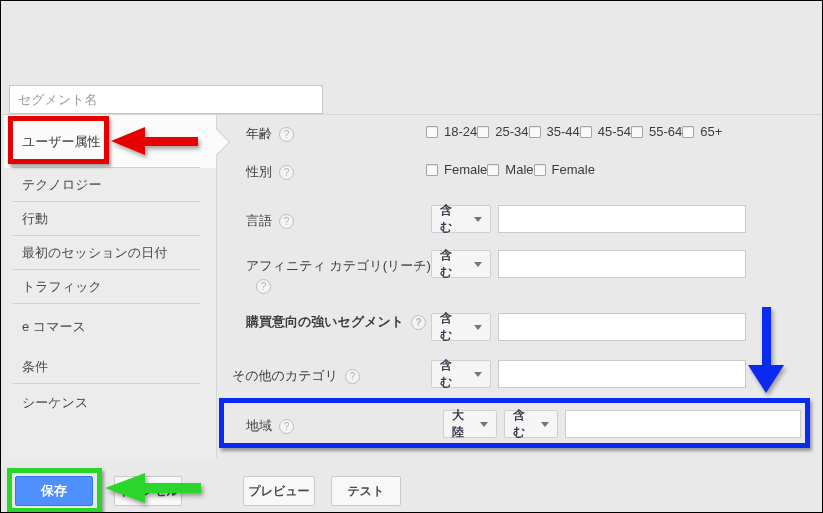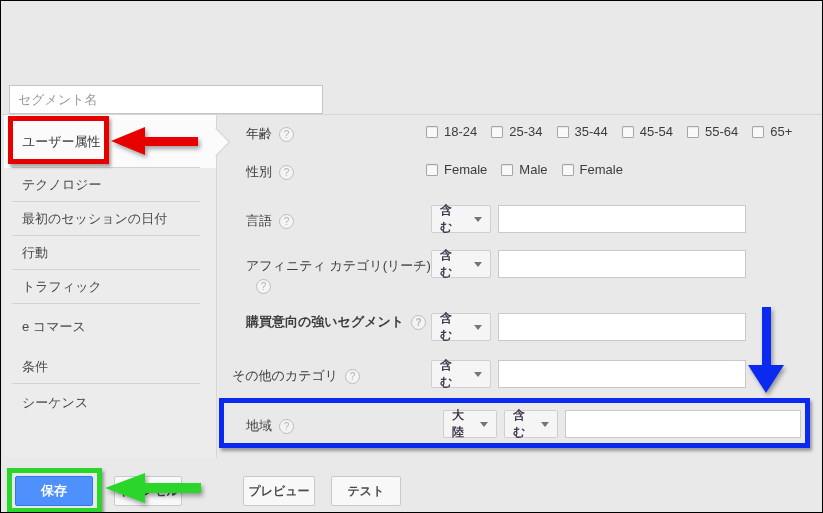--- a/index.html
+++ b/index.html
@@ -32,21 +32,21 @@
   .side-item.selected { height:53px; background:#fbfbfb; color:#333; }
   .side-item.selected .chev { position:absolute; right:-10px; top:50%; margin-top:-10px; width:20px; height:20px; background:#fbfbfb; border-top:1px solid #cfcfcf; border-right:1px solid #cfcfcf; transform:rotate(45deg); z-index:3; }
   .side-item.ecom { height:46px; align-items:center; }
   .side-header { position:relative; height:18px; margin-top:15px; padding-left:8px; font-size:12px; color:#9a9a9a; display:flex; align-items:center; }
   .side-header.divider::after { content:""; position:absolute; left:8px; right:16px; bottom:0; border-bottom:1px solid #d2d2d2; }
   .side-item.seq { height:38px; }
   
   .formarea { position:absolute; left:214px; top:0; width:609px; height:344px; }
   .flabel { position:absolute; font-size:13px; color:#3c3c3c; display:flex; align-items:center; gap:7px; }
   .help { display:inline-block; width:15px; height:15px; border:1px solid #bdbdbd; border-radius:50%; color:#b3b3b3; font-size:10px; line-height:13px; text-align:center; background:#f4f4f4; cursor:pointer; flex:0 0 auto; }
-  .cb-group { position:absolute; display:flex; gap:14px; }
+  .cb-group { position:absolute; display:flex; }
   .cb-item { display:flex; align-items:center; gap:6px; font-size:13px; color:#3c3c3c; }
   .cbox { display:inline-block; width:12px; height:12px; border:1px solid #a6a6a6; background:#f9f9f9; box-shadow:inset 0 1px 1px rgba(0,0,0,.08); border-radius:1px; cursor:pointer; }
   .dropdown { position:absolute; height:28px; background:#f5f5f5; border:1px solid #cfcfcf; border-radius:2px; display:flex; align-items:center; justify-content:space-between; padding:0 8px; font-size:12px; font-weight:bold; color:#42384d; cursor:pointer; }
   .caret { width:0; height:0; border-left:4px solid transparent; border-right:4px solid transparent; border-top:5px solid #757575; margin-left:10px; }
   .txt-input { position:absolute; height:28px; border:1px solid #c9c9c9; background:#fff; padding:0 6px; font-size:13px; color:#333; outline:none; }
   
   .footer { position:absolute; left:0; top:457px; width:823px; height:55px; background:#e9e9e9; }
   .btn { position:absolute; top:18px; height:30px; border-radius:2px; font-weight:bold; font-size:12px; text-align:center; cursor:pointer; font-family:inherit; }
   .btn-primary { left:14px; width:78px; background:#4d90fe; border:1px solid #3079ed; color:#fff; font-size:13px; }
   .btn-secondary { background:#f8f8f8; border:1px solid #c9c9c9; color:#4a4a4a; }
@@ -86,24 +86,24 @@
 
     <div class="sidebar">
       <div class="side-item selected divider">
         <span>ユーザー属性</span>
         <span class="chev"></span>
       </div>
       <div class="side-item divider">
         <span>テクノロジー</span>
       </div>
       <div class="side-item divider">
+        <span>行動</span>
+      </div>
+      <div class="side-item divider">
         <span>最初のセッションの日付</span>
-      </div>
-      <div class="side-item divider">
-        <span>行動</span>
       </div>
       <div class="side-item divider">
         <span>トラフィック</span>
       </div>
       <div class="side-item ecom">
         <span>e コマース</span>
       </div>
       <div class="side-item divider">
         <span>条件</span>
       </div>

